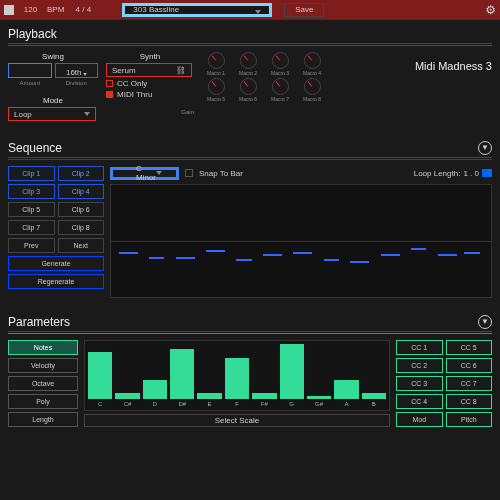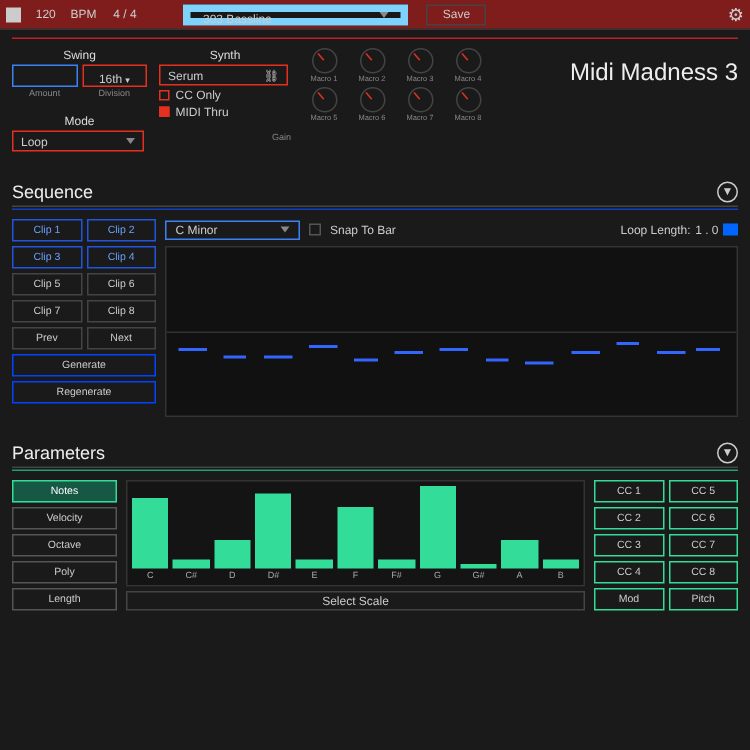--- a/index.html
+++ b/index.html
@@ -1,21 +1,21 @@
 <!DOCTYPE html>
 <html><head>
 <meta charset="utf-8">
 <style>
 *{margin:0;padding:0;box-sizing:border-box;font-family:Verdana,Arial,sans-serif;font-size:8px;color:#ccc}
 body{background:#1a1a1a;width:500px;height:500px;overflow:hidden}
 .topbar{display:flex;align-items:center;height:20px;background:#7f1d1d;border-bottom:1px solid #333;padding:0 4px;gap:4px}
 .stop-btn{width:10px;height:10px;background:#ccc;cursor:pointer}
 .bpm{width:25px;text-align:center}
 .timesig{width:30px;text-align:center}
-.preset{flex:0 0 150px;height:14px;border:5px solid #7dd3fc;background:#181818;display:flex;align-items:flex-start;justify-content:space-between;padding:0 8px;cursor:pointer;margin-left:20px}
+.preset{flex:0 0 150px;height:14px;border:3px solid #7dd3fc;background:#181818;display:flex;align-items:flex-end;justify-content:space-between;padding:0 8px;cursor:pointer;margin-left:20px}
 .dropdown-arrow{width:0;height:0;border-left:3px solid transparent;border-right:3px solid transparent;border-top:4px solid #888}
 .save-btn{width:40px;height:14px;border:1px solid #444;display:flex;align-items:center;justify-content:center;cursor:pointer;margin-left:8px}
 .gear{margin-left:auto;font-size:12px;cursor:pointer}
 .section{padding:4px 8px}
 .section-hdr{display:flex;justify-content:space-between;align-items:center;height:20px;border-bottom:1px solid #444}
 .section-title{font-size:12px;font-weight:300;color:#eee}
 .circle-btn{width:14px;height:14px;border:1px solid #ccc;border-radius:50%;display:flex;align-items:center;justify-content:center;cursor:pointer;font-size:8px}
 .playback-body{display:flex;gap:8px;padding:6px 0;height:84px}
 .swing-col{width:90px}
 .col-label{text-align:center;margin-bottom:2px;color:#ddd}
@@ -28,31 +28,31 @@
 .synth-sel{width:86px;height:14px;border:1px solid #e53020;display:flex;align-items:center;justify-content:space-between;padding:0 5px}
 .check-row{display:flex;align-items:center;gap:4px;margin:2px 0;font-size:7px}
 .chk{width:7px;height:7px;border:1px solid #e53020}
 .chk.filled{background:#e53020}
 .knobs{display:flex;flex-direction:column;gap:2px}
 .knob-row{display:flex;gap:4px}
 .knob-cell{display:flex;flex-direction:column;align-items:center;width:28px}
 .knob{width:17px;height:17px;border:1px solid #444;border-radius:50%;position:relative;cursor:pointer}
 .knob::after{content:"";position:absolute;width:1px;height:6px;background:#e53020;top:1px;left:50%;transform-origin:50% 7px;transform:rotate(-40deg)}
 .knob-lbl{font-size:5px;color:#888;margin-top:1px}
-.brand{font-size:16px;color:#eee;margin-left:auto;align-self:flex-start;margin-top:8px;font-weight:300}
+.brand{font-size:11px;color:#eee;margin-left:auto;align-self:flex-start;margin-top:8px;font-weight:300}
 .seq-body{display:flex;gap:6px;padding:6px 0}
 .clip-col{width:96px;display:flex;flex-direction:column;gap:3px}
 .clip-row{display:flex;gap:3px}
 .clip-btn{flex:1;height:15px;border:1px solid #444;display:flex;align-items:center;justify-content:center;font-size:7px;cursor:pointer}
 .clip-active{border-color:#2255dd;color:#6aa0ff}
 .full-btn{width:100%;height:15px;border:1px solid #444;display:flex;align-items:center;justify-content:center;font-size:7px;cursor:pointer}
 .gen-btn{border-color:#0044ff}
 .seq-main{flex:1}
 .seq-top{display:flex;align-items:center;gap:6px;height:14px}
-.scale-sel{width:90px;height:13px;border:1px solid #3b82f6;display:flex;align-items:center;justify-content:space-between;padding:0 6px;font-size:7px}
+.scale-sel{width:69px;height:13px;border:3px solid #3b82f6;display:flex;align-items:center;justify-content:space-between;padding:0 23px;font-size:7px}
 .snap-chk{width:8px;height:8px;border:1px solid #555}
 .looplen{display:flex;align-items:center;gap:3px;font-size:7px}
 .looplen-bar{width:10px;height:8px;background:#0066ff}
 .seq-canvas{margin-top:4px;height:114px;border:1px solid #333;background:#111;position:relative}
 .seq-canvas .midline{position:absolute;top:50%;left:0;right:0;height:1px;background:#333}
 .note{position:absolute;height:2px;background:#3366ff}
 .param-body{display:flex;gap:6px;padding:6px 0}
 .param-left{width:70px;display:flex;flex-direction:column;gap:3px}
 .param-btn{height:15px;border:1px solid #555;display:flex;align-items:center;justify-content:center;font-size:7px;cursor:pointer}
 .param-active{border-color:#33dd99;background:#165844;color:#fff}
@@ -83,20 +83,23 @@
     <span>303 Bassline</span>
     <span class="dropdown-arrow"></span>
   </div>
   <div class="save-btn">
       <span>Save</span>
     </div>
   <span class="gear">⚙</span>
 </div>
 
 <div class="section">
+  <div class="section-hdr">
+    <span class="section-title">Playback</span>
+  </div>
   <hr class="red">
   <div class="playback-body">
     <div class="swing-col">
       <div class="col-label">Swing</div>
       <div class="swing-row">
         <div class="small-box"></div>
         <div class="small-box red-box">
             <span>16th</span>
             <span class="small-arrow">▾</span>
           </div>

